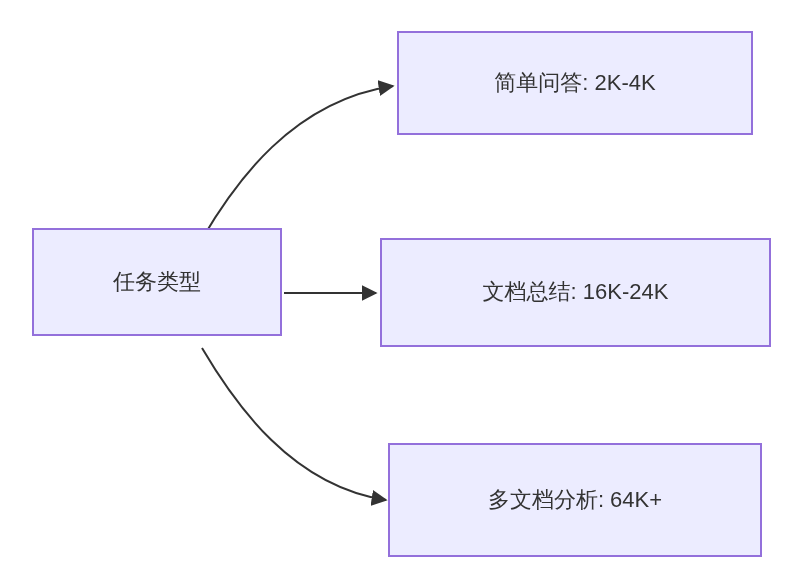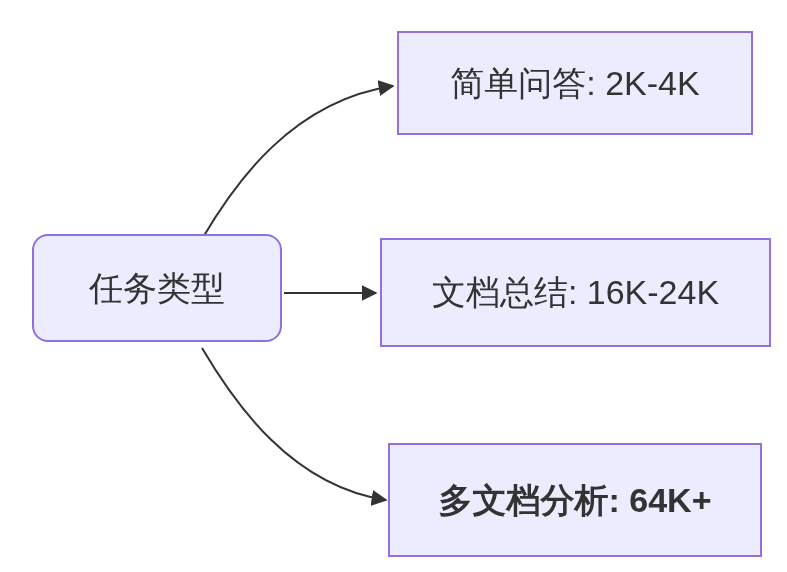--- a/index.html
+++ b/index.html
@@ -28,29 +28,29 @@
   }
   .node {
     position: absolute;
     box-sizing: border-box;
     background: var(--node-fill, #ECECFF);
     border: 2px solid var(--node-border, #9370DB);
     display: flex;
     align-items: center;
     justify-content: center;
     color: var(--text, #333333);
-    font-size: 34px;
+    font-size: 22px;
     line-height: 1.2;
     white-space: nowrap;
     text-align: center;
   }
-  .node-root   { left: 32px;  top: 234px; width: 250px; height: 108px; border-radius: 16px; }
+  .node-root   { left: 32px;  top: 228px; width: 250px; height: 108px; }
   .node-top    { left: 397px; top: 31px;  width: 356px; height: 104px; }
   .node-middle { left: 380px; top: 238px; width: 391px; height: 109px; }
-  .node-bottom { left: 388px; top: 443px; width: 374px; height: 114px; font-weight: bold; }
+  .node-bottom { left: 388px; top: 443px; width: 374px; height: 114px; }
 </style>
 </head>
 <body>
 
 <div class="canvas">
 
   <svg class="edges" viewBox="0 0 787 572" xmlns="http://www.w3.org/2000/svg" aria-hidden="true">
     <defs>
       <marker id="arrowhead" viewBox="0 0 10 10" refX="9" refY="5" markerWidth="8" markerHeight="8" orient="auto-start-reverse">
         <path d="M0,0 L10,5 L0,10 z" fill="#333333"></path>

